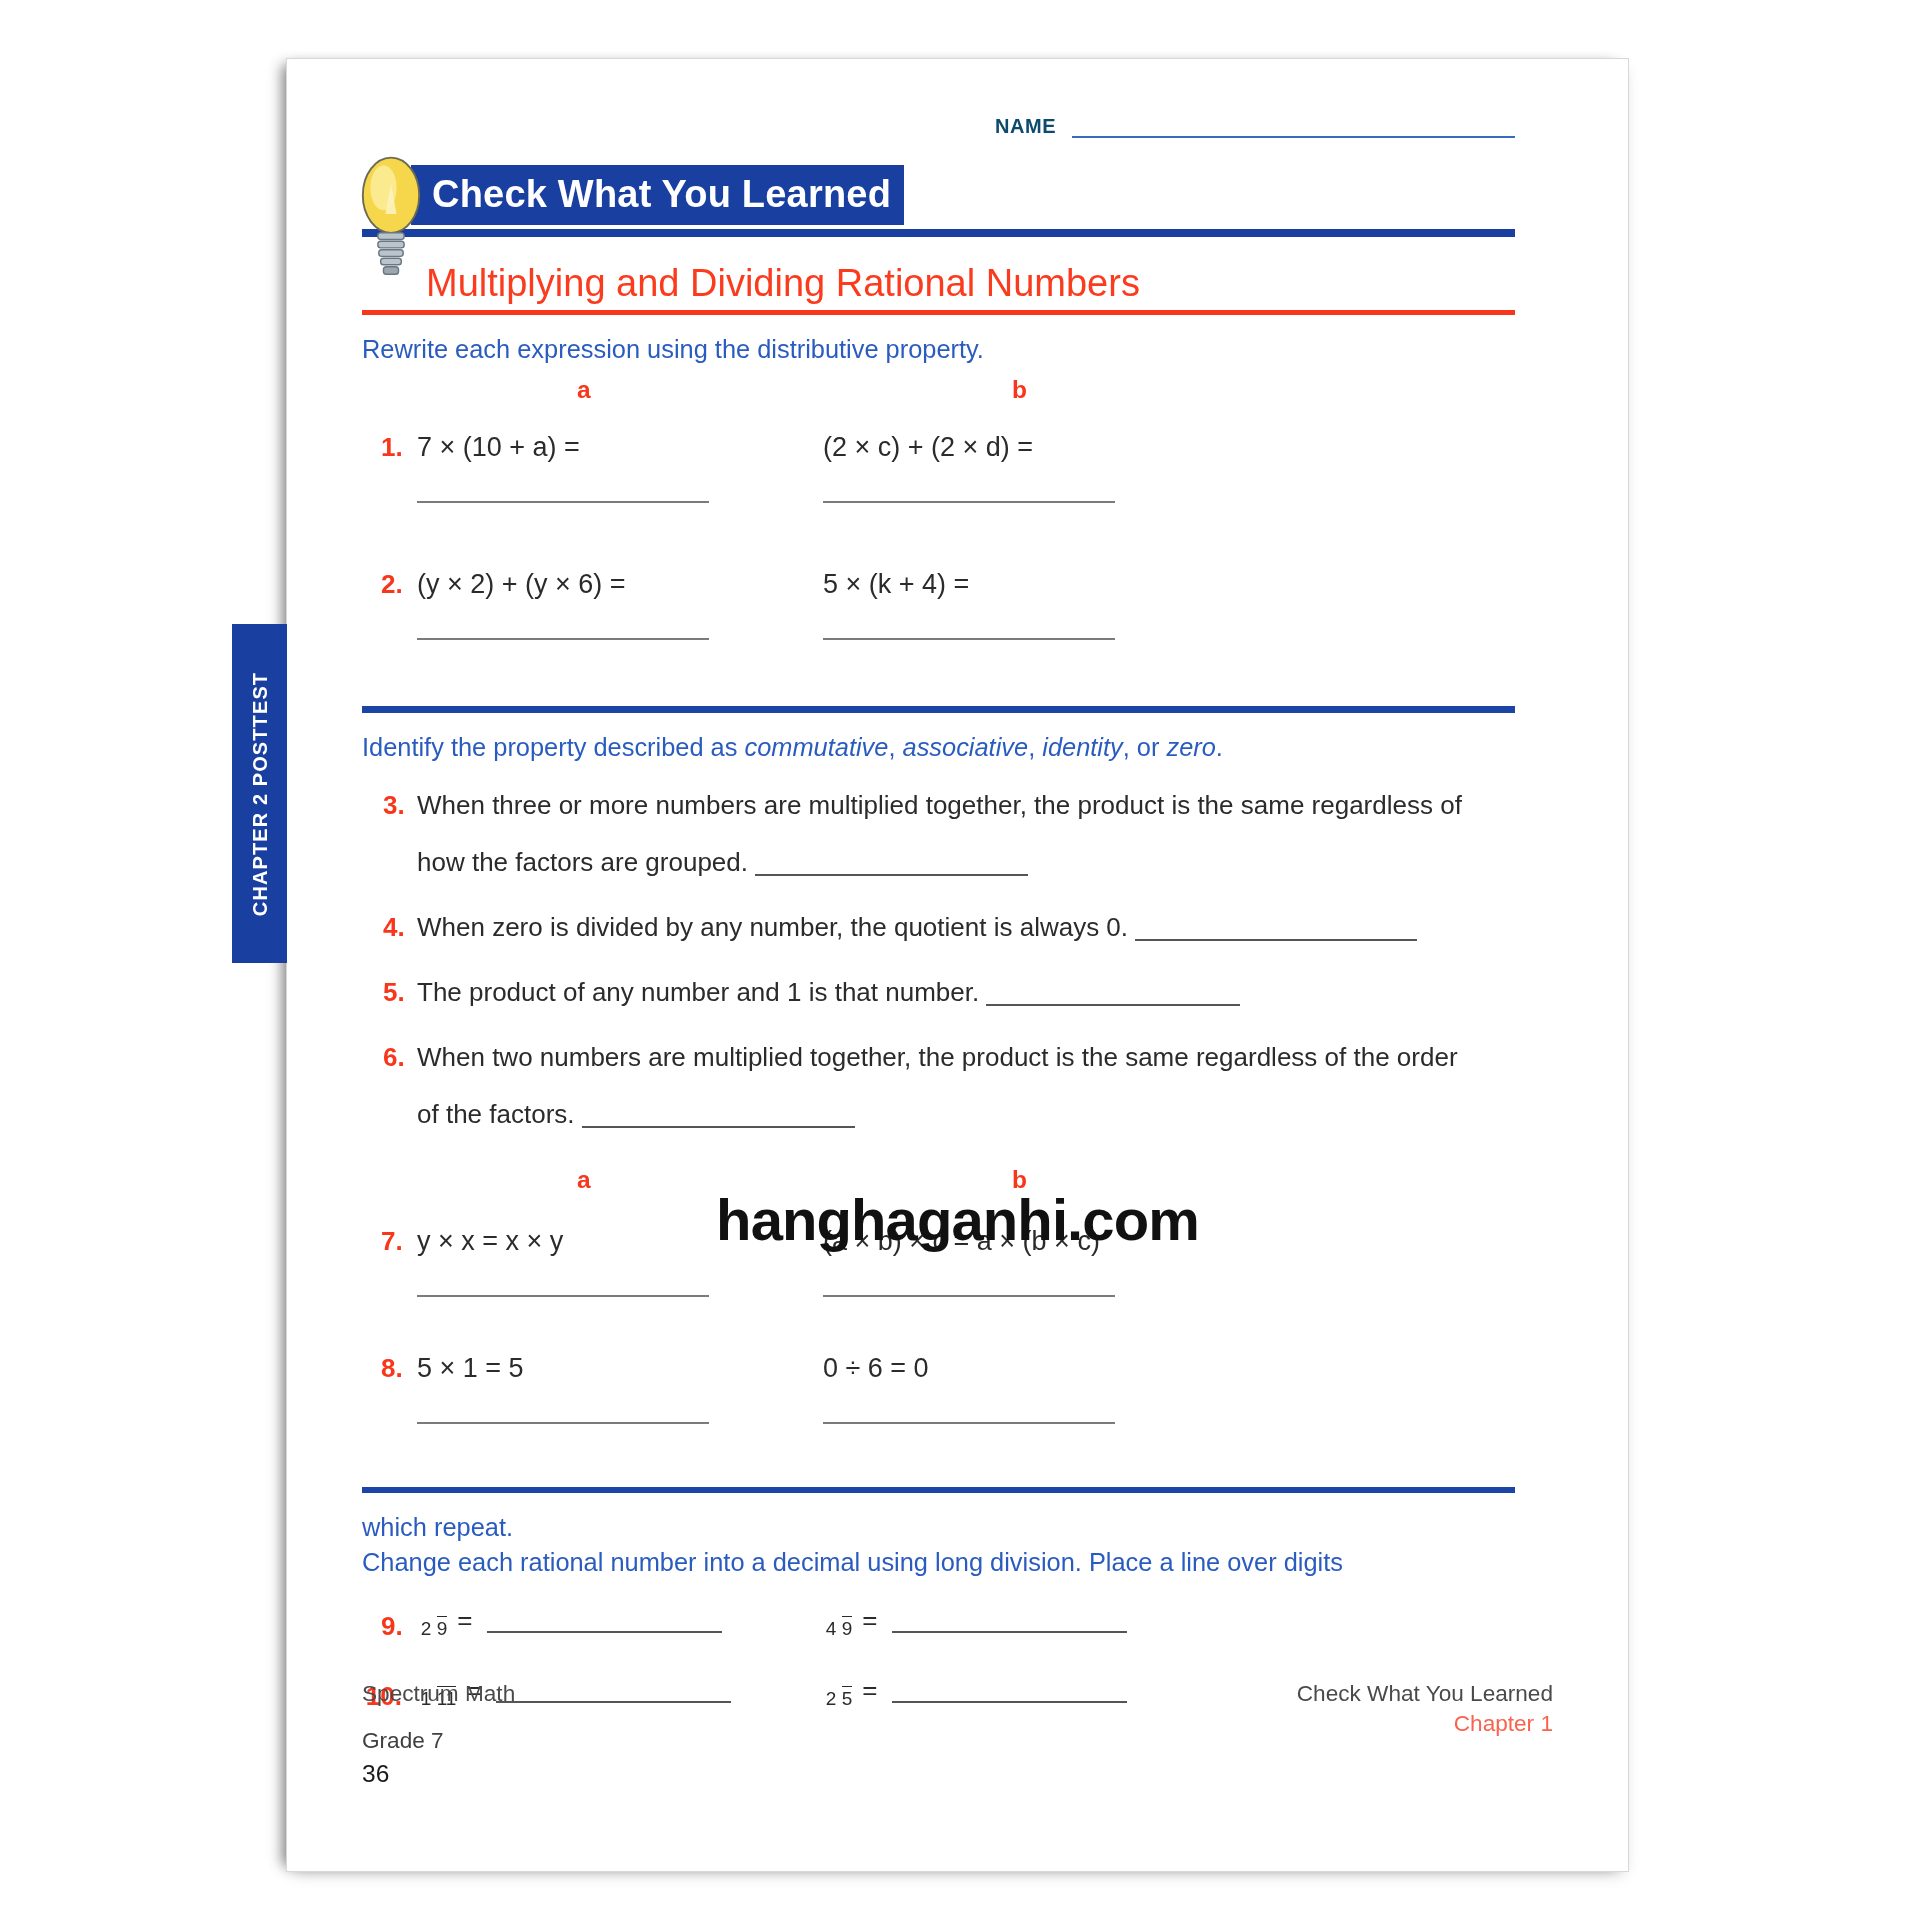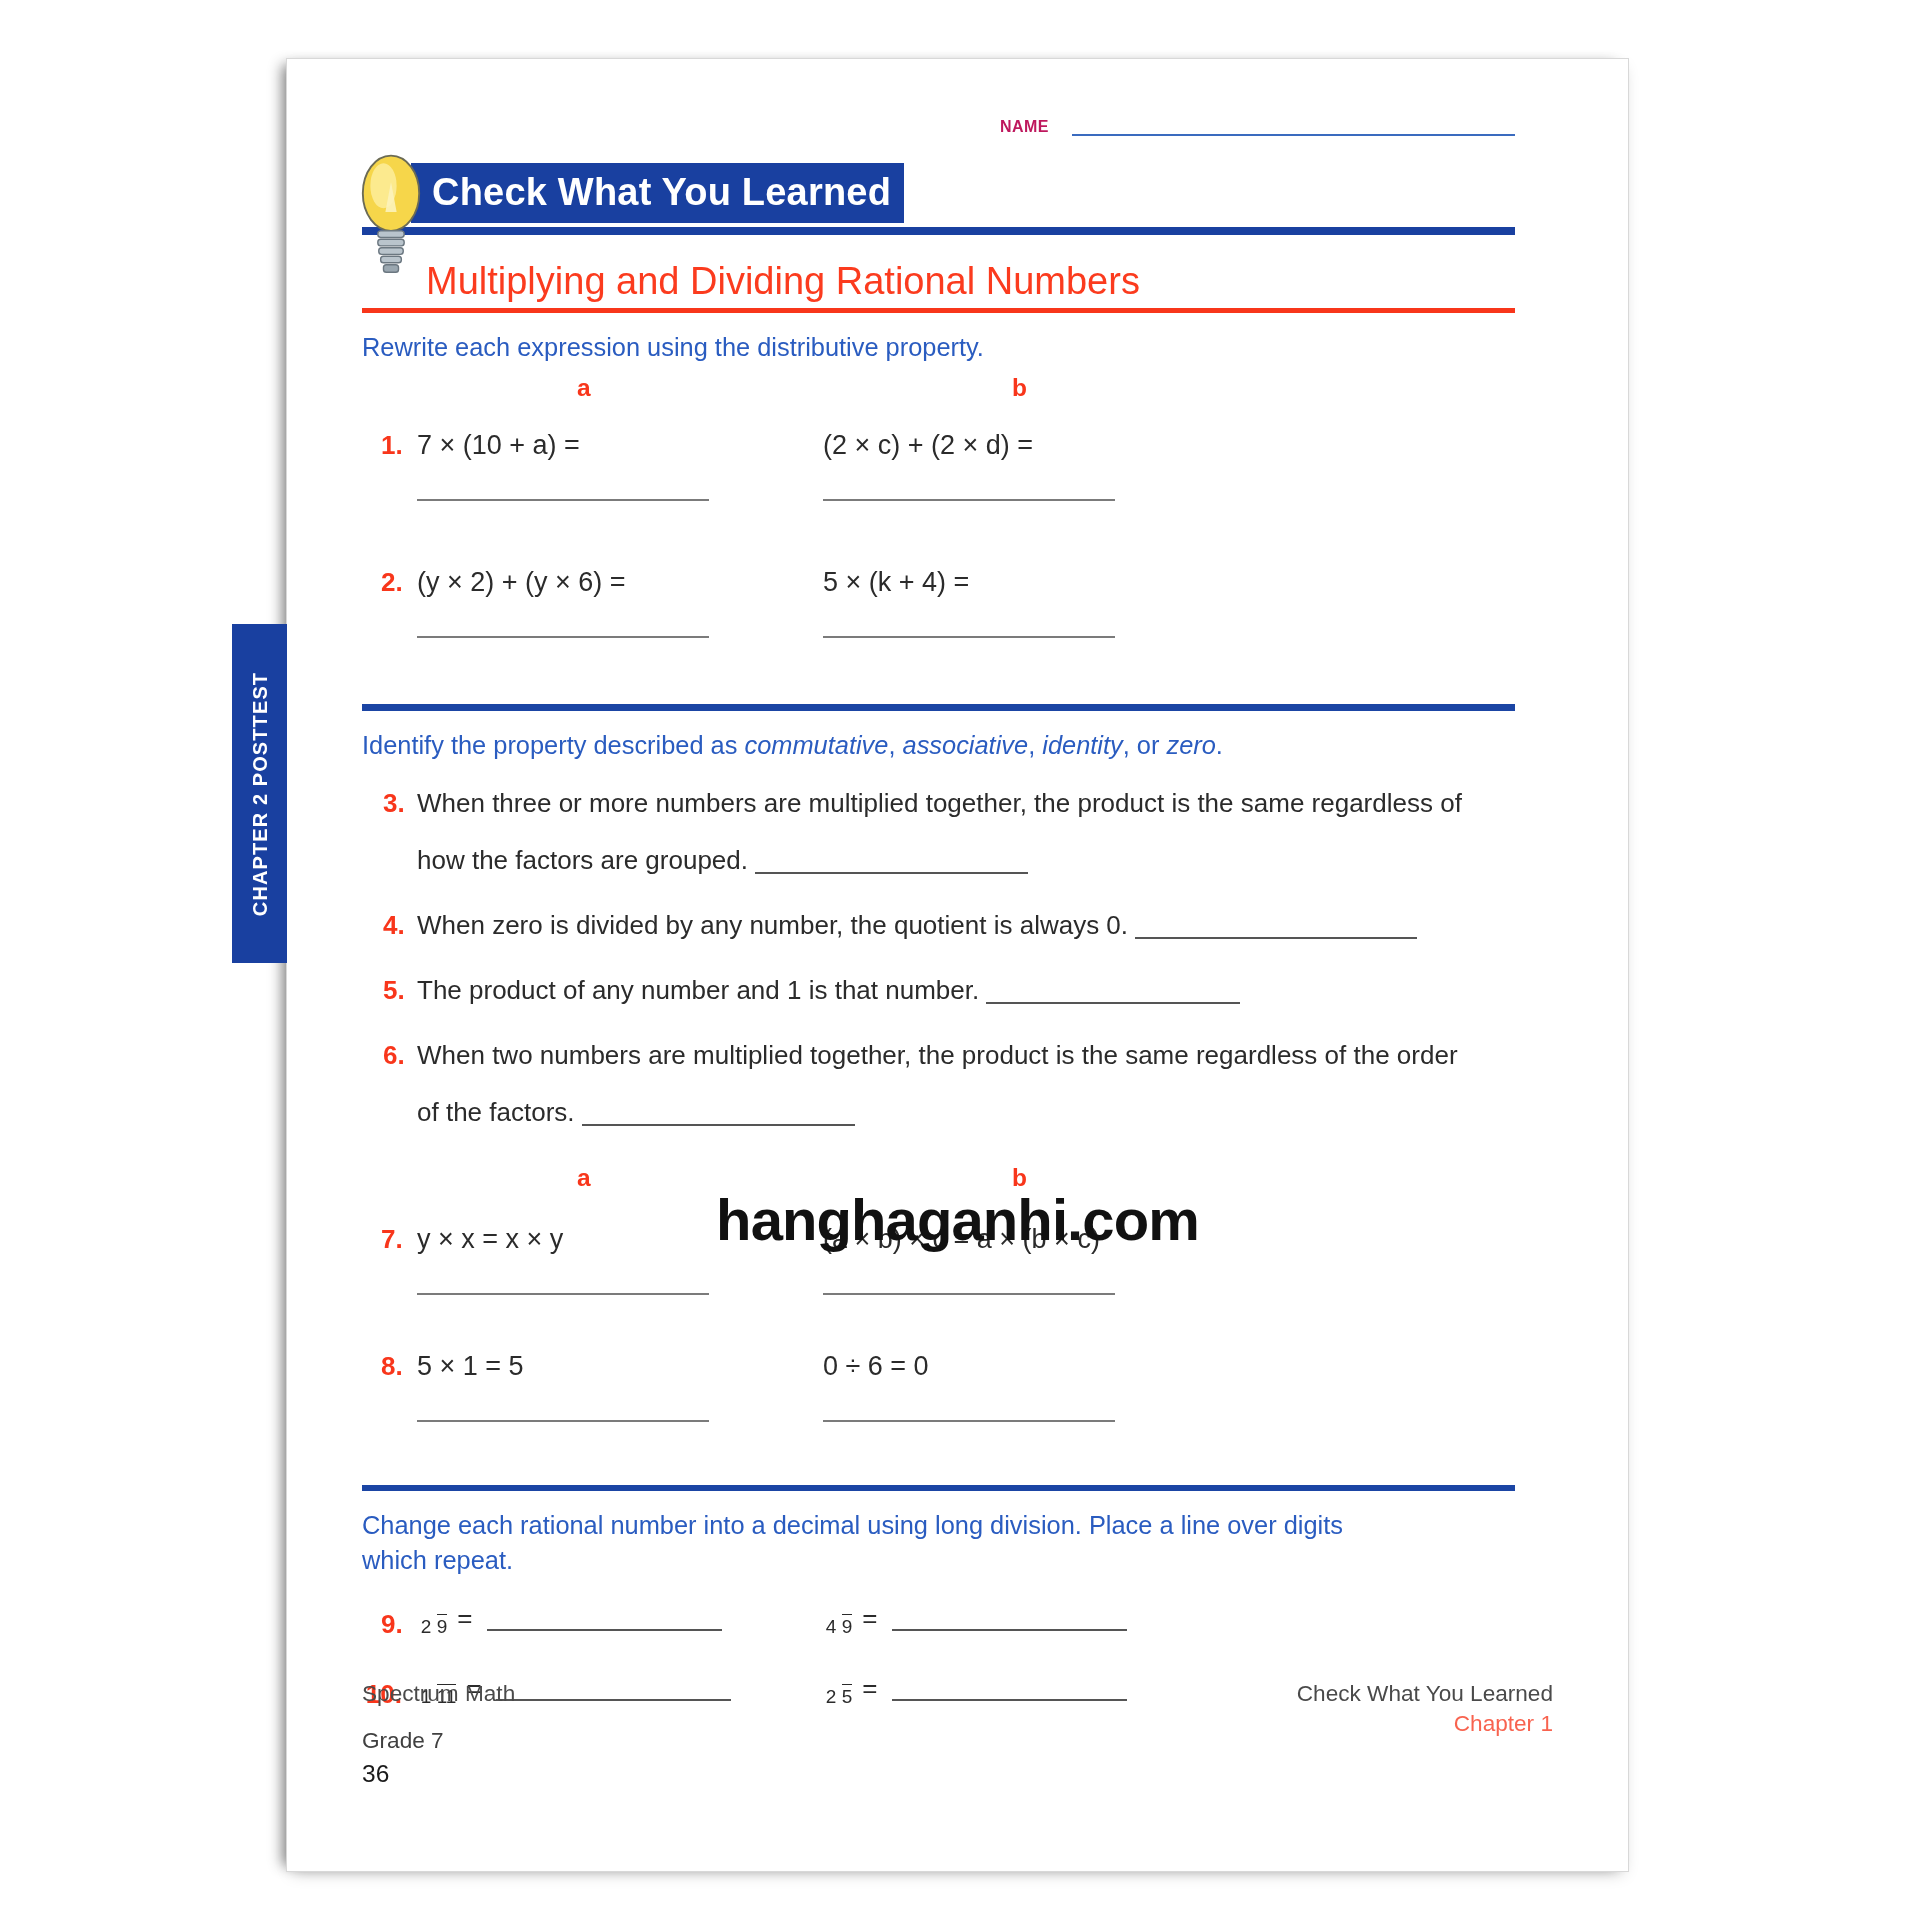--- a/index.html
+++ b/index.html
@@ -36,25 +36,25 @@
   }
 
   
   .name-row{
     display:flex;
     justify-content:flex-end;
     align-items:flex-end;
     margin-bottom:21px;
   }
   .name-label{
-    color:#be185d;
-    font-weight:bold;
-    font-size:16px;
+    color:#0c4a6e;
+    font-weight:bold;
+    font-size:20px;
     letter-spacing:0.5px;
-    margin-right:23px;
+    margin-right:16px;
     white-space:nowrap;
   }
   .name-line{
     width:443px;
     border-bottom:2.8px solid #3a6bbf;
     height:19px;
   }
 
   
   .banner-wrap{
@@ -400,22 +400,22 @@
           </div>
           <div class="colB">
             <div class="expr">0 ÷ 6 = 0</div>
             <div class="ans-line"></div>
           </div>
         </div>
 
         <div class="div-blue" style="margin-top:17px;"></div>
 
         <div class="instr">
+          <div>which repeat.</div>
           <div>Change each rational number into a decimal using long division. Place a line over digits</div>
-          <div>which repeat.</div>
         </div>
 
         <div class="fr-row" style="margin-top:24.5px;">
           <div class="num">9.</div>
           <div class="fr-a">
             <span class="frac">
               <span class="nums">2</span>
               <span class="den">9</span>
             </span>
             <span>=</span>

